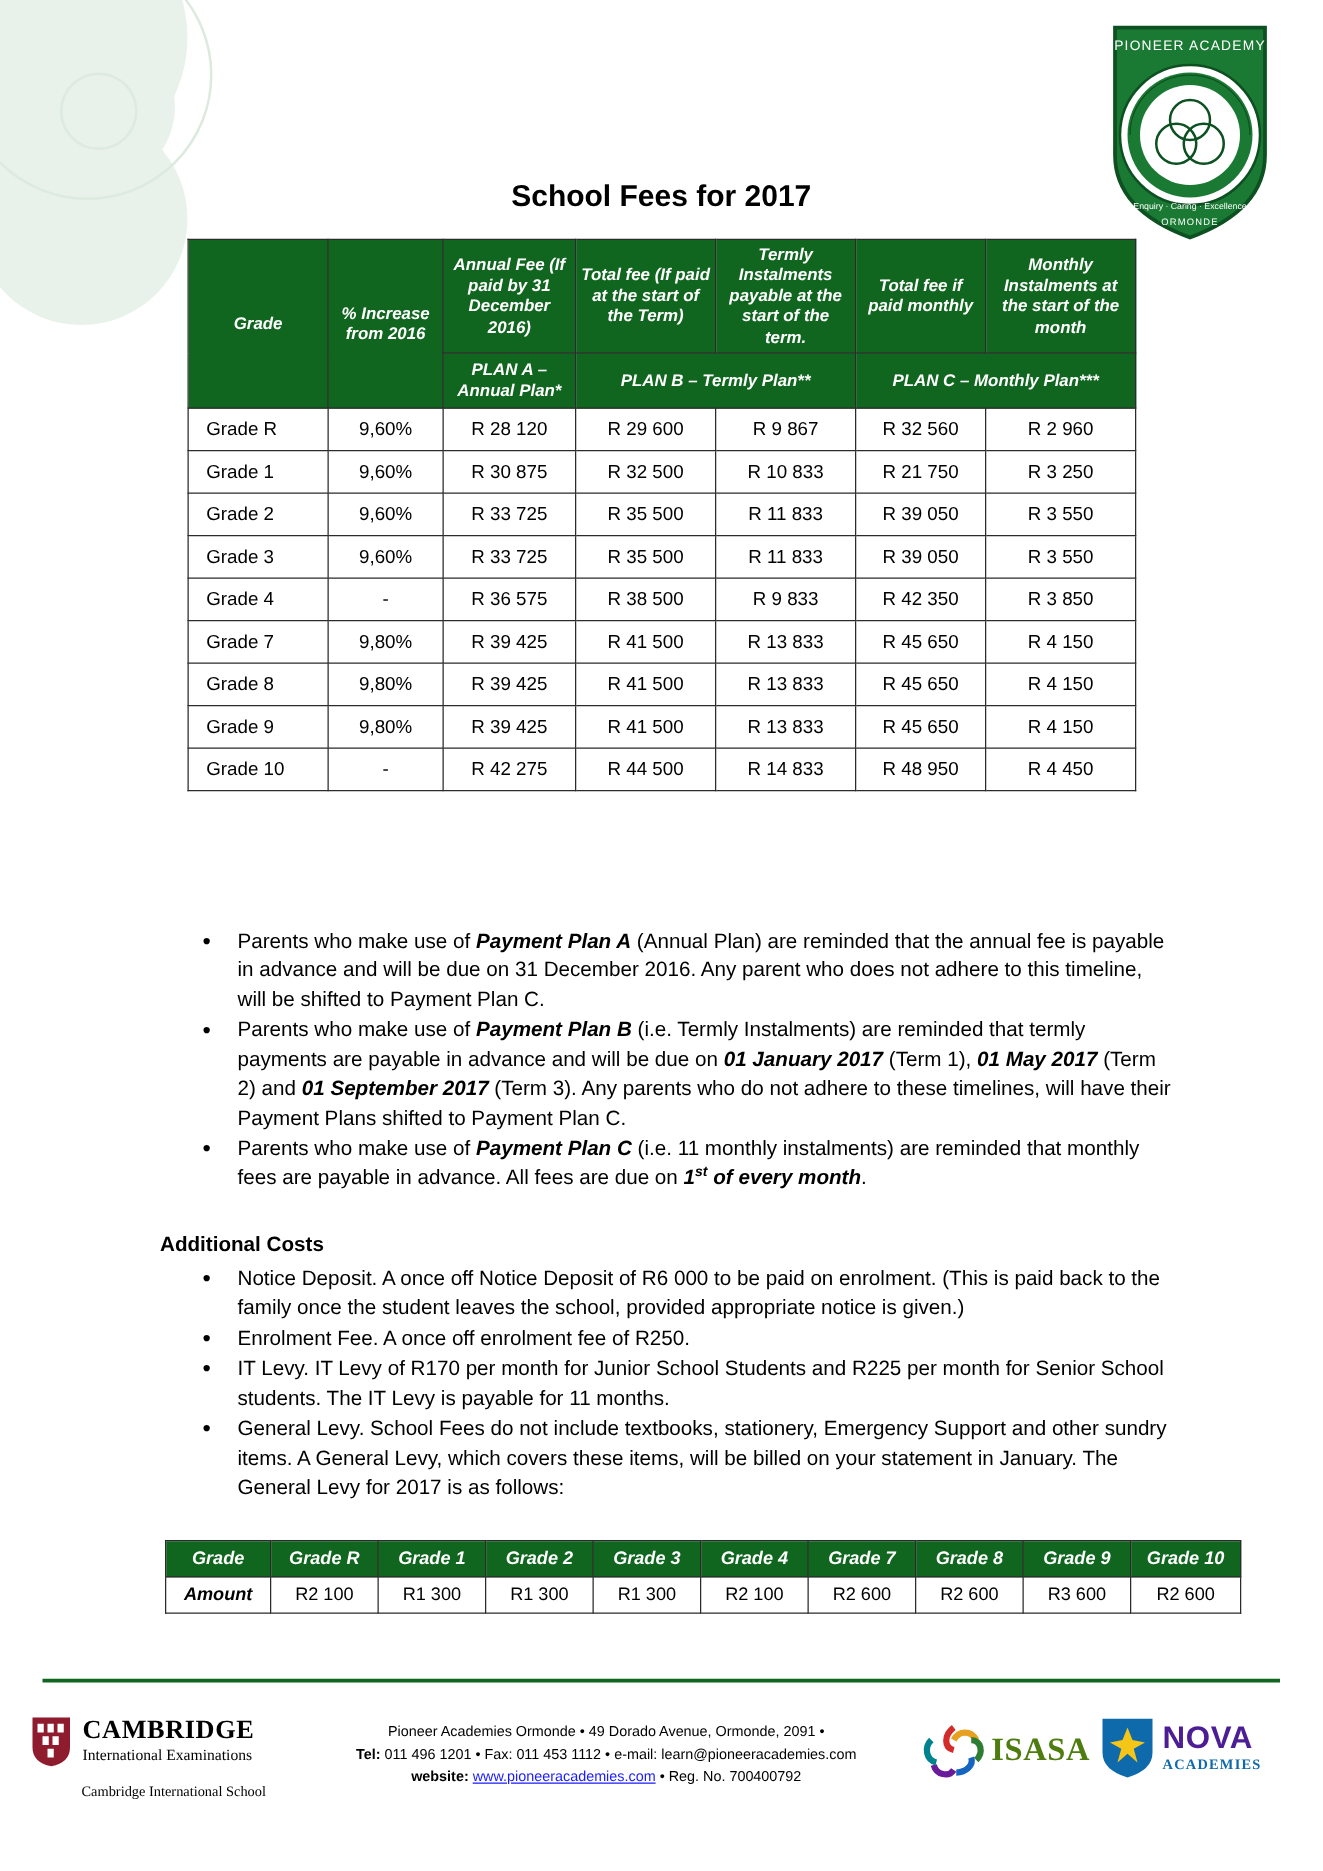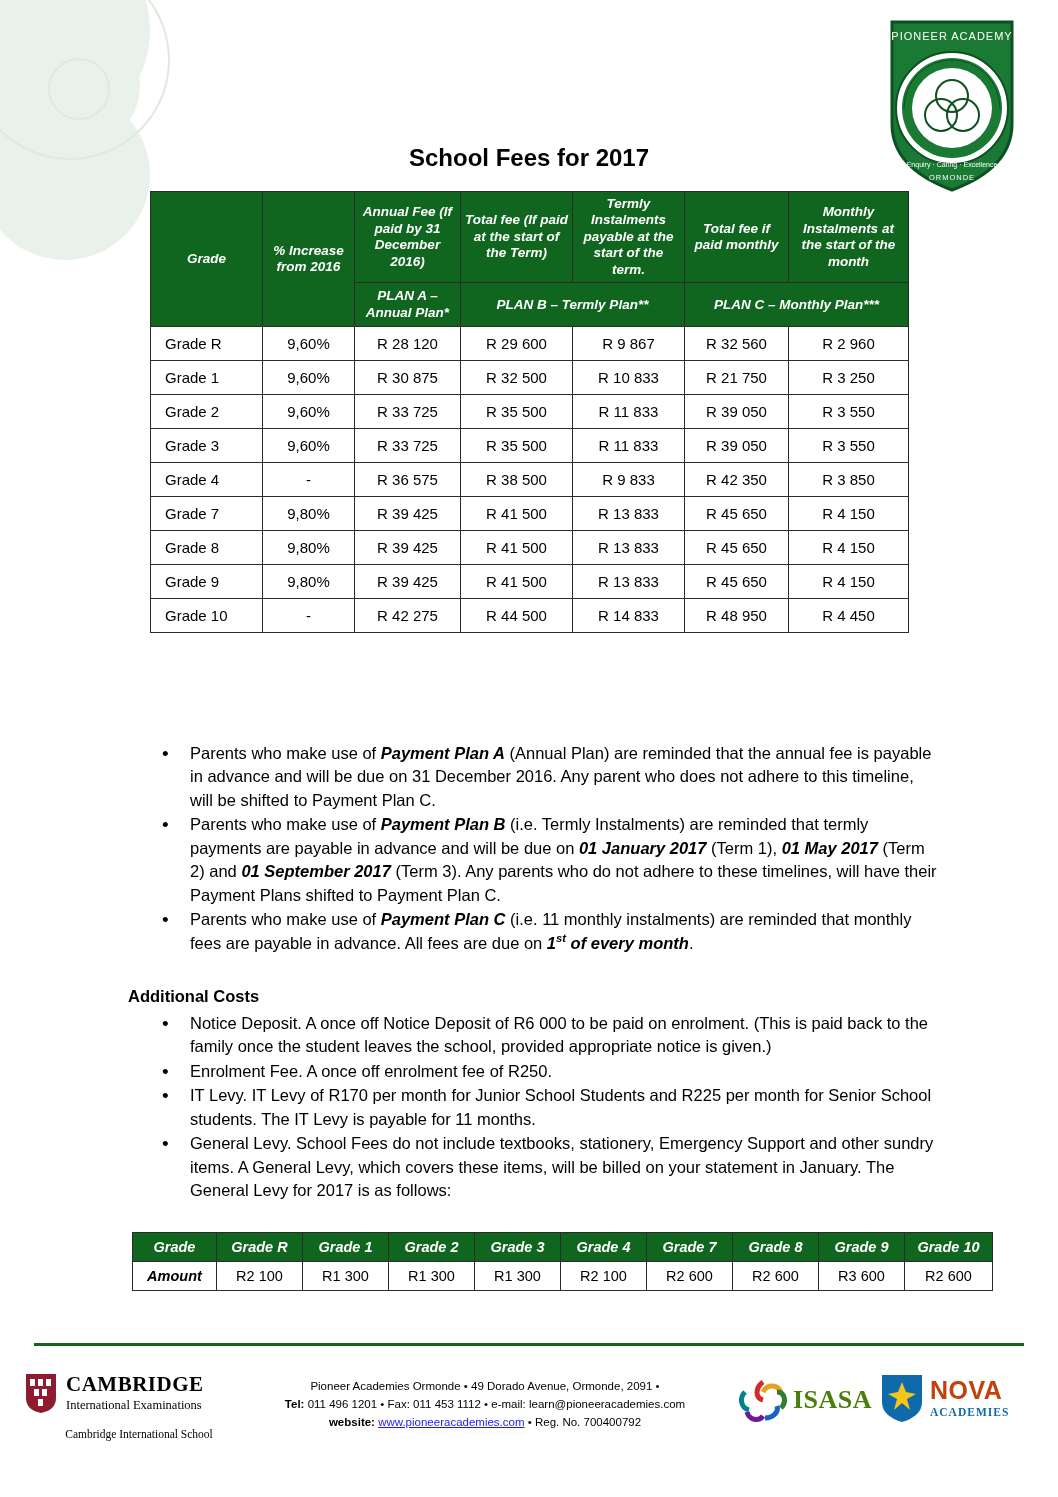--- a/index.html
+++ b/index.html
@@ -120,21 +120,21 @@
   .addr b { font-weight: bold; }
   .addr a { color: #1a1aff; text-decoration: underline; }
 
   .isasa { position: absolute; left: 735px; top: 22px; display: flex; align-items: center; }
   .isasa-mark { width: 56px; height: 52px; }
   .isasa-text { font-family: "Liberation Serif", serif; font-weight: bold; font-size: 26px; color: #4d7c0f; margin-left: 2px; letter-spacing: .5px; }
 
   .nova { position: absolute; left: 880px; top: 20px; display: flex; align-items: center; }
   .nova-mark { width: 44px; height: 52px; }
   .nova-text { margin-left: 6px; line-height: 1; }
-  .nova-t1 { font-size: 25px; font-weight: bold; color: #c2410c; letter-spacing: .5px; }
+  .nova-t1 { font-size: 25px; font-weight: bold; color: #4c1d95; letter-spacing: .5px; }
   .nova-t2 { font-size: 11.5px; font-weight: bold; color: #0e6aab; letter-spacing: 1px; font-family: Liberation Serif, serif; }
 </style>
 </head>
 <body>
 
 <div class="deco deco1 fill"></div>
 <div class="deco deco5 fill"></div>
 <div class="deco deco2"></div>
 <div class="deco deco3 fill"></div>
 <div class="deco deco4"></div>

